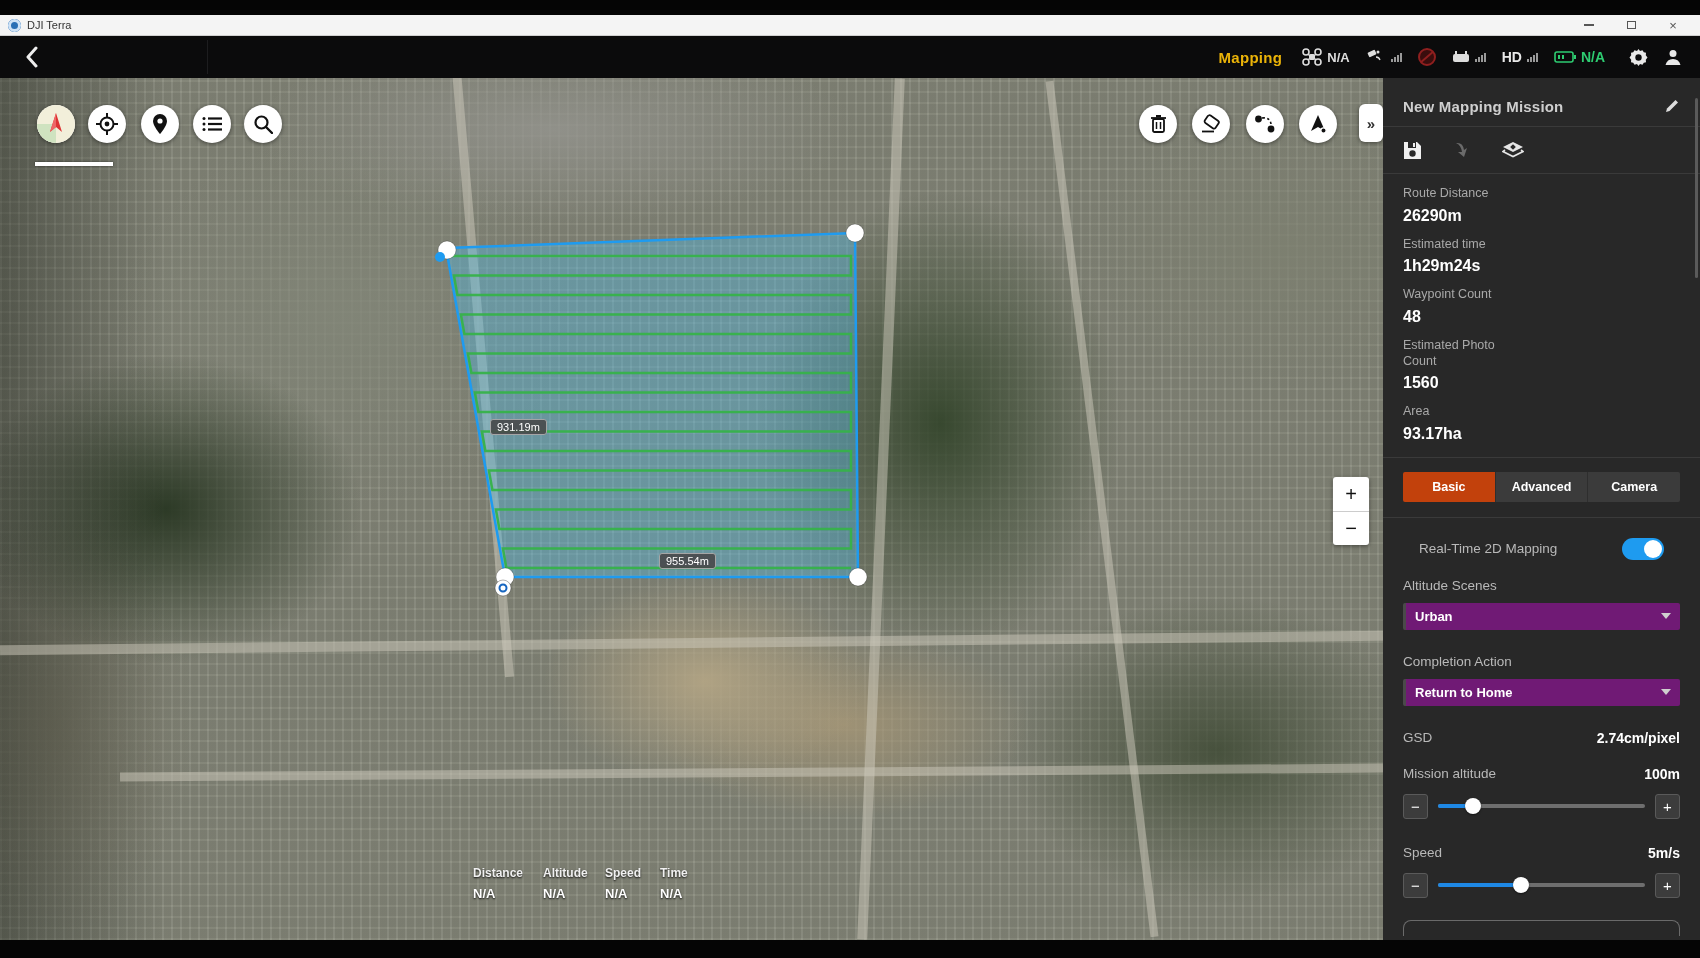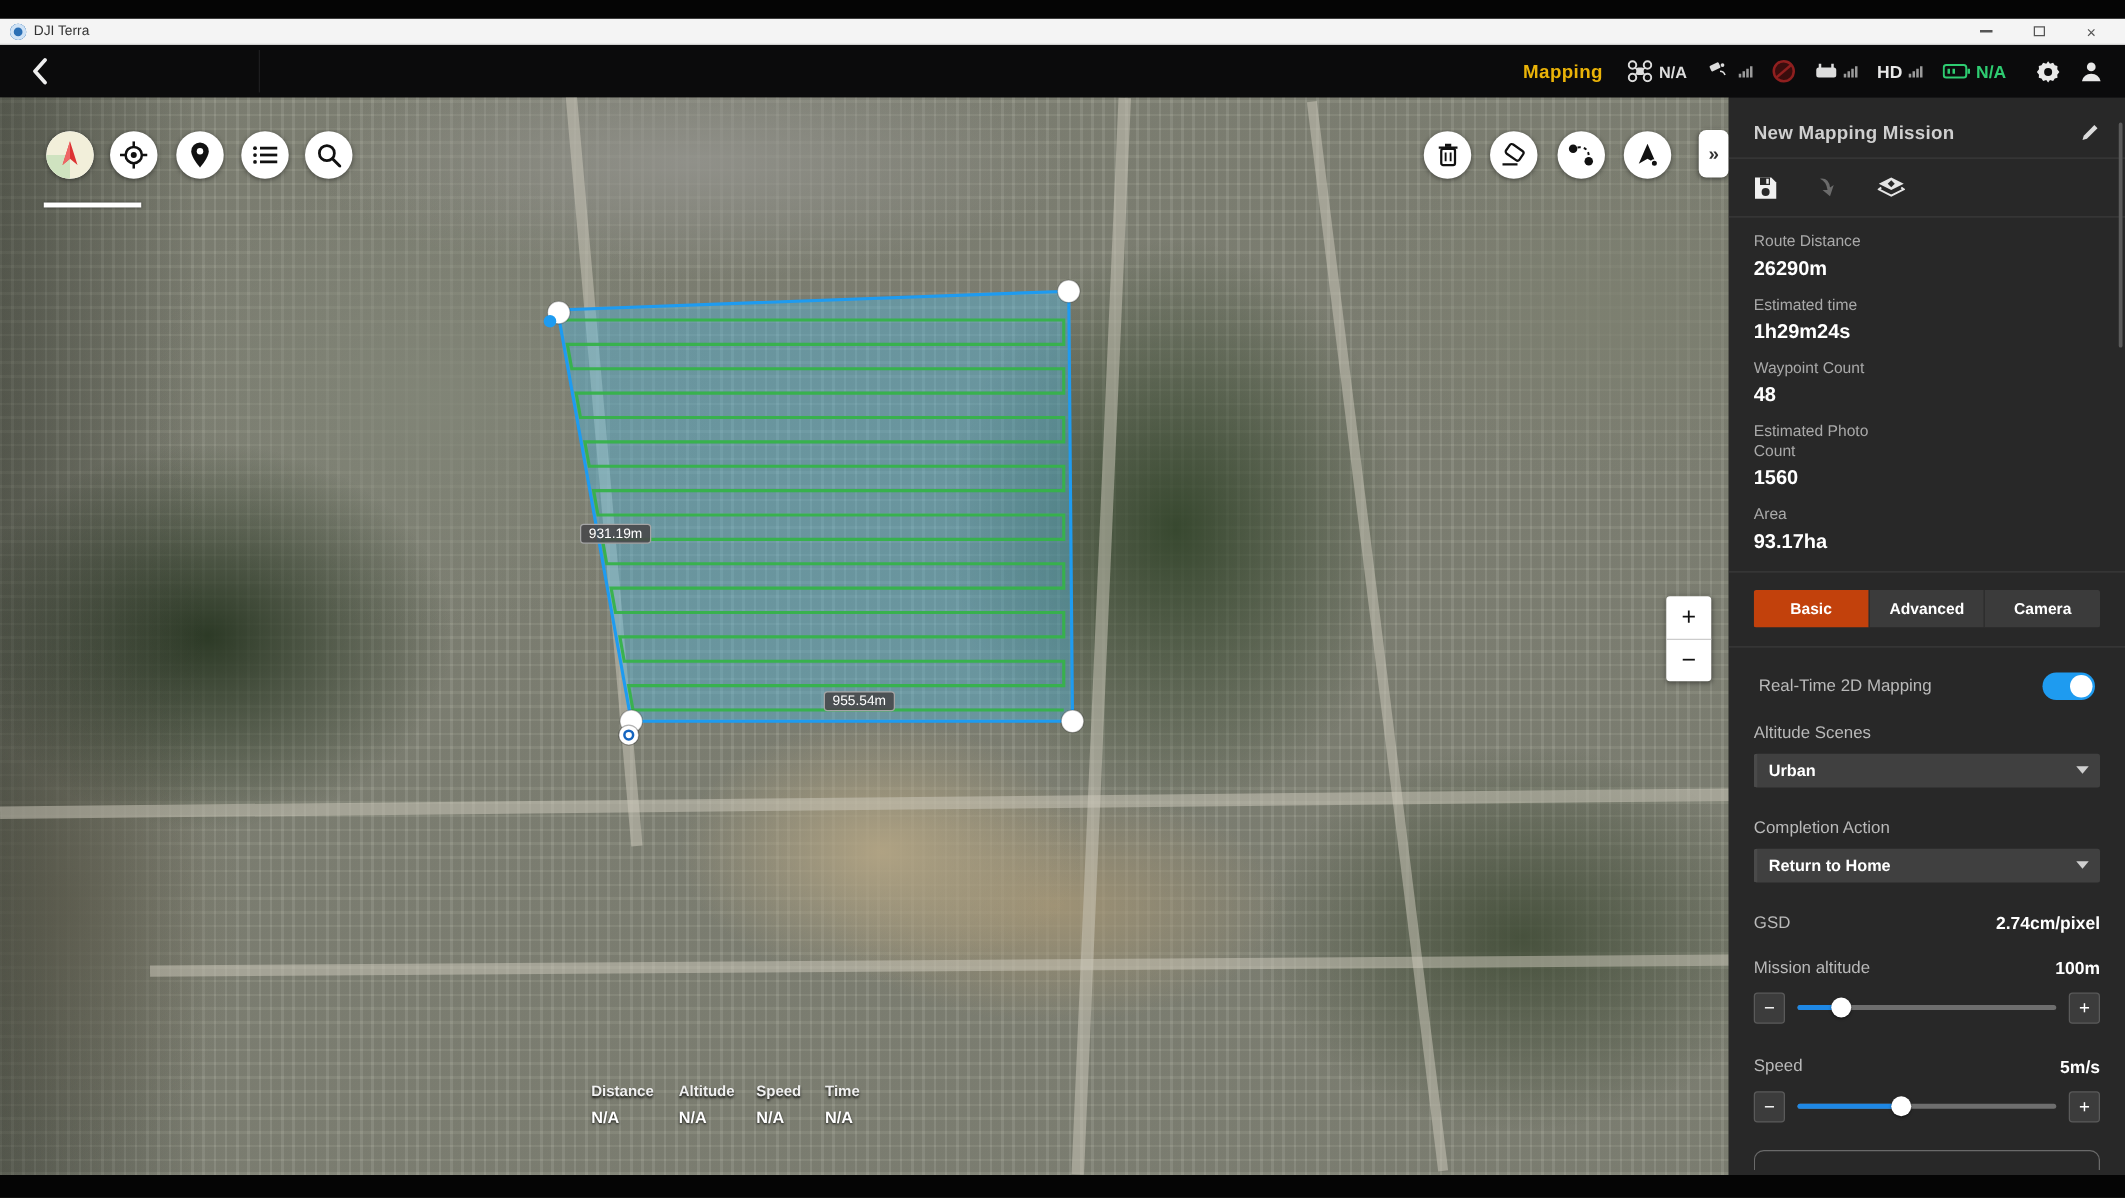--- a/index.html
+++ b/index.html
@@ -75,21 +75,21 @@
   .zoom-pill { position:absolute; left:1333px; top:399px; width:36px; height:68px; background:#fff;
                border-radius:3px; box-shadow:0 1px 4px rgba(0,0,0,.45); display:flex; flex-direction:column; }
   .zoom-pill button { flex:1; border:0; background:transparent; font-size:20px; color:#111; cursor:pointer;
                       line-height:1; }
   .zoom-pill .zsep { height:1px; background:#ccc; }
 
   .survey-svg { position:absolute; left:0; top:0; width:1383px; height:862px; pointer-events:none; }
 
   .meas-tag { position:absolute; background:rgba(72,72,74,.9); border:1px solid #a5a5a5; border-radius:3px;
               color:#fff; font-size:11px; padding:1px 6px; white-space:nowrap; }
-  .tag-1 { left:464px; top:341px; }
+  .tag-1 { left:490px; top:341px; }
   .tag-2 { left:659px; top:475px; }
 
   .telemetry { position:absolute; left:473px; top:788px; display:flex; gap:0; color:#fff;
                text-shadow:0 1px 2px rgba(0,0,0,.9); }
   .tele-col { margin-right:16px; }
   .tele-col .tl { font-size:12px; font-weight:bold; color:#f0f0f0; }
   .tele-col .tv { font-size:13px; font-weight:bold; margin-top:6px; }
 
   
   .panel { position:absolute; left:1383px; top:78px; width:317px; height:862px; background:#282828;
@@ -103,29 +103,29 @@
   .stats { display:grid; grid-template-columns:1fr; column-gap:10px; row-gap:12px; padding:12px 0 14px; }
   .stat .sl { font-size:12.5px; color:#a9a9a9; line-height:1.25; }
   .stat .sv { font-size:16px; font-weight:bold; color:#fff; margin-top:5px; }
 
   .tabs { display:flex; margin:14px 0 15px; border-radius:2px; overflow:hidden; }
   .tab { flex:1; height:30px; background:#3b3b3b; color:#fff; font-size:12.5px; font-weight:bold;
          display:flex; align-items:center; justify-content:center; cursor:pointer; }
   .tab + .tab { border-left:1px solid #2e2e2e; }
   .tab.active { background:#c2410c; }
 
-  .row-toggle { display:flex; align-items:center; justify-content:space-between; margin:20px 4px 6px; }
+  .row-toggle { display:flex; align-items:center; justify-content:space-between; margin:20px 16px 6px; }
   .ctl-label { font-size:13.5px; color:#b9b9b9; }
   .toggle { width:42px; height:22px; border-radius:11px; background:#555; position:relative; cursor:pointer; }
   .toggle .knob { position:absolute; top:2px; left:2px; width:18px; height:18px; border-radius:50%; background:#fff; }
   .toggle.on { background:#1e9bf0; }
   .toggle.on .knob { left:22px; }
 
   .field { margin-top:18px; }
-  .dropdown { margin-top:10px; height:27px; background:#404040; border-radius:2px; display:flex;
+  .dropdown { margin-top:10px; height:27px; background:#701a75; border-radius:2px; display:flex;
               align-items:center; justify-content:space-between; padding:0 9px; cursor:pointer;
               border-left:3px solid #4a4a4a; }
   .dropdown .dval { color:#fff; font-size:13px; font-weight:bold; }
   .caret { width:0; height:0; border-left:5px solid transparent; border-right:5px solid transparent;
            border-top:6px solid #cfcfcf; }
 
   .row-kv { display:flex; align-items:center; justify-content:space-between; margin-top:24px; }
   .kv-val { color:#fff; font-size:14px; font-weight:bold; }
 
   .slider-block { margin-top:20px; }

